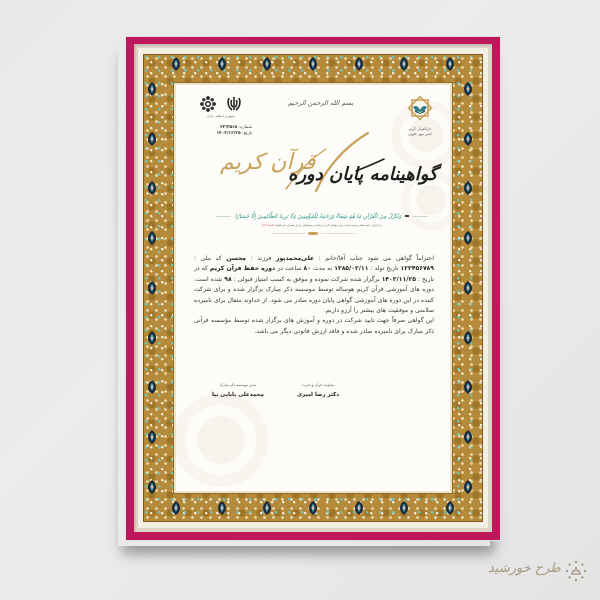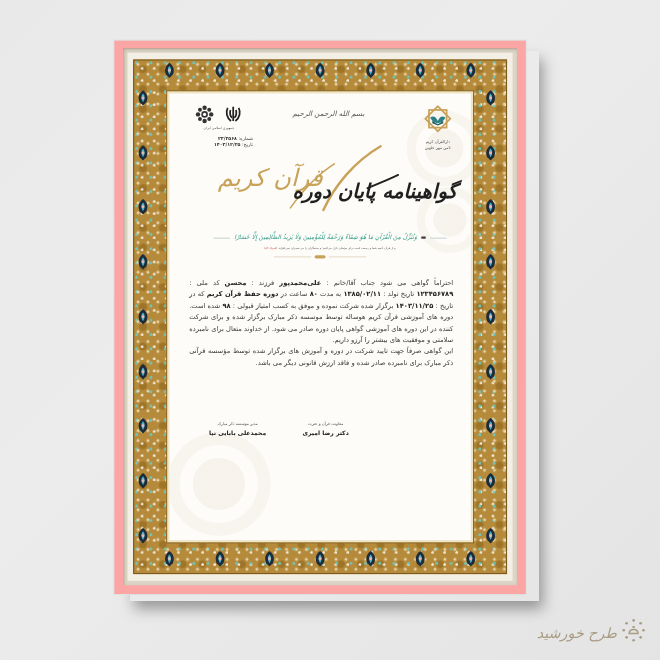--- a/index.html
+++ b/index.html
@@ -1,21 +1,21 @@
 <!DOCTYPE html>
 <html><head>
 <meta charset="utf-8">
 <style>
   html,body{margin:0;padding:0;}
   body{width:600px;height:600px;overflow:hidden;position:relative;
     background:linear-gradient(135deg,#e9e9e9 0%,#ececec 40%,#e4e4e4 100%);
     font-family:"DejaVu Sans",sans-serif;}
   .shadow{position:absolute;left:118px;top:46px;width:372px;height:500px;
     box-shadow:4px 8px 12px rgba(0,0,0,0.35);}
-  .frame{position:absolute;left:104px;top:37px;width:374px;height:503px;background:#fca5a5;
+  .frame{position:absolute;left:126px;top:37px;width:374px;height:503px;background:#be185d;
     box-shadow:0 0 0 1px #e0e0e0;}
   .mat{position:absolute;left:8px;top:7px;right:8px;bottom:8px;background:#ddd6c6;
     box-shadow:inset 1px 1px 3px rgba(0,0,0,0.2);}
   .mat-inner{position:absolute;left:4px;top:4px;right:4px;bottom:4px;background:#f3efe4;}
   .border{position:absolute;left:5px;top:6px;right:5px;bottom:6px;background:#b58a3a;
     background-image:
       radial-gradient(circle at 50% 50%,#e6d3a8 1.1px,transparent 1.6px),
       radial-gradient(circle at 25% 25%,#6fc3b7 1.1px,transparent 1.6px),
       radial-gradient(circle at 75% 75%,#f2e8d6 1px,transparent 1.5px),
       radial-gradient(circle at 50% 50%,#9d7428 3px,transparent 4px);
@@ -58,21 +58,21 @@
   .divider .line{flex:1;height:1px;background:#e4dccb;}
   .divider .orn{width:10px;height:3px;background:#c9a25a;border-radius:2px;}
   .body{position:absolute;left:18px;right:16px;top:168px;direction:rtl;text-align:justify;
     font-size:6.1px;line-height:10.4px;color:#3b3b3b;}
   .body b{color:#222;}
   .body p{margin:0 0 0 0;}
   .sigs{position:absolute;left:22px;top:298px;width:200px;height:30px;}
   .sig{position:absolute;text-align:center;direction:rtl;}
   .sig .role{font-size:3.6px;color:#555;}
   .sig .name{font-size:5.5px;color:#222;font-weight:bold;margin-top:4px;}
-  .brand{position:absolute;left:488px;top:560px;width:100px;height:24px;display:flex;align-items:flex-end;gap:4px;}
+  .brand{position:absolute;left:488px;top:560px;width:100px;height:24px;display:flex;align-items:flex-start;gap:4px;}
   .brand-text{font-family:"DejaVu Serif",serif;font-style:italic;font-size:13px;color:#a89c82;direction:rtl;}
   .brand-logo{width:22px;height:22px;}
 </style>
 </head>
 <body>
 
 <div class="shadow"></div>
 
 <div class="frame">
   <div class="mat">

